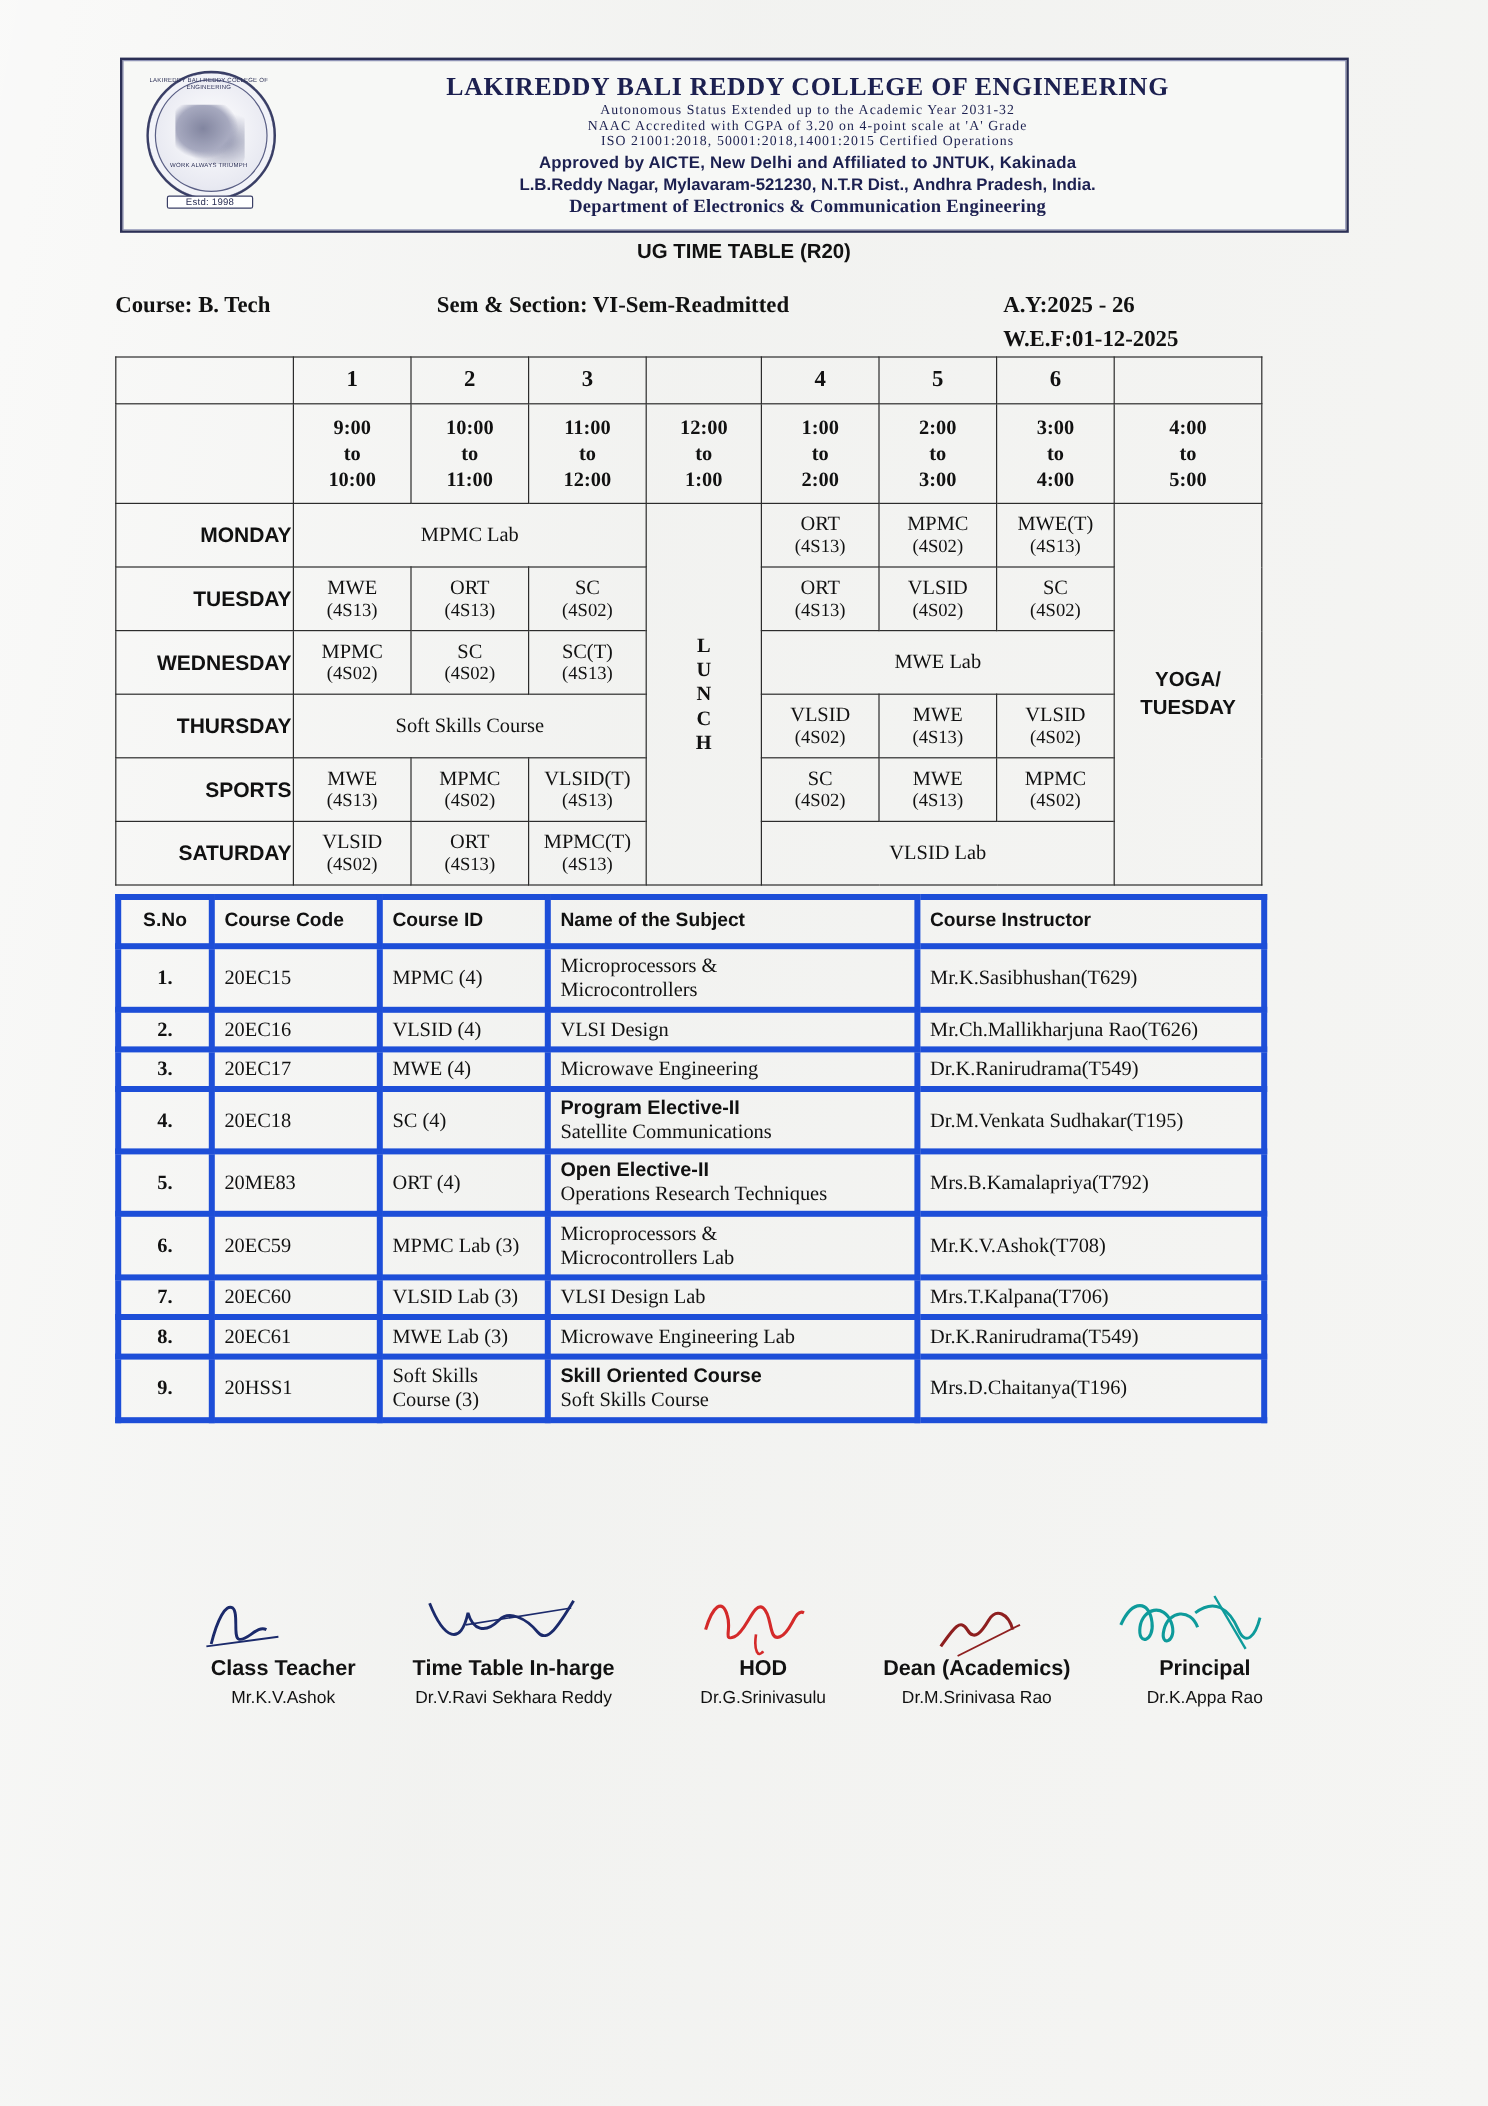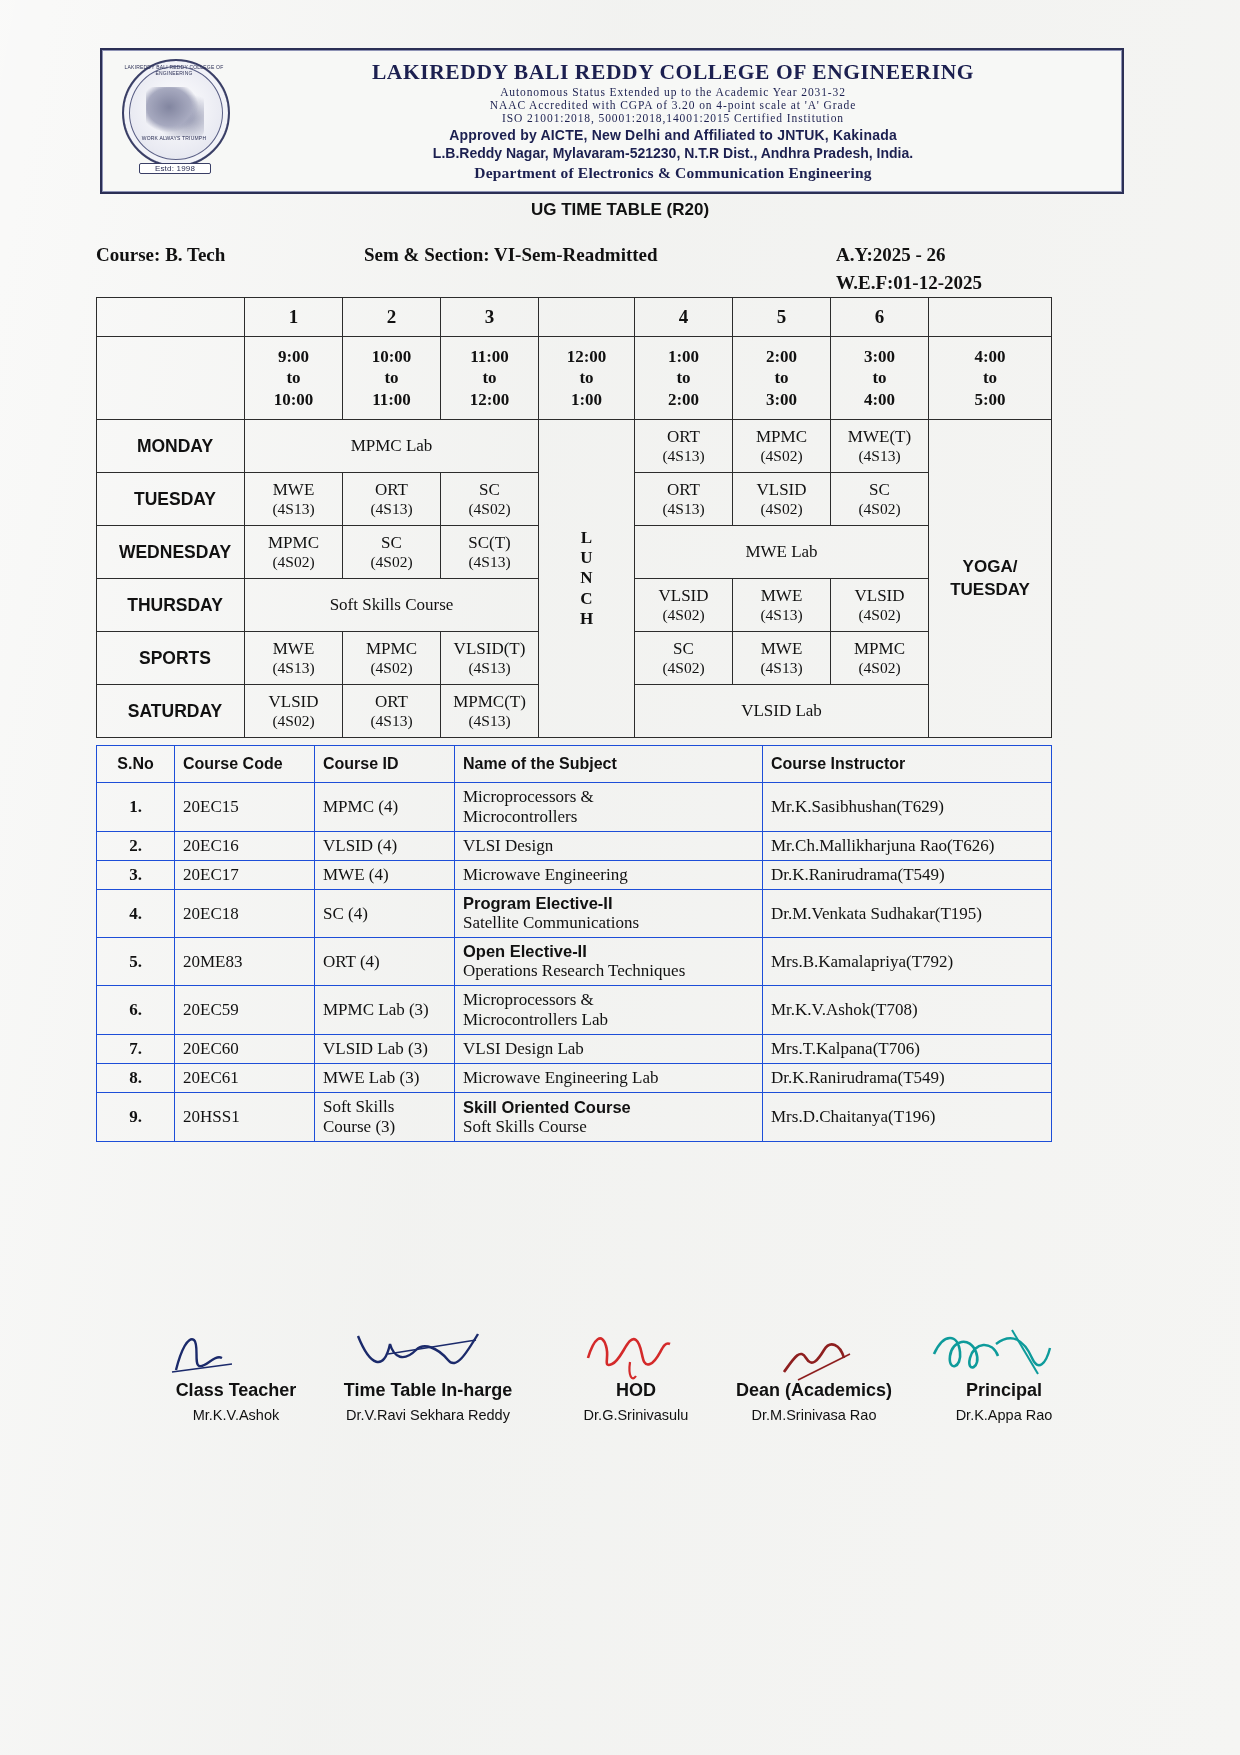--- a/index.html
+++ b/index.html
@@ -163,21 +163,21 @@
   .tt td, .tt th {
     border: 1px solid #2c2c2c;
     text-align: center;
     vertical-align: middle;
     font-size: 17px;
     padding: 2px 1px;
   }
   .tt .daycell {
     font-weight: bold;
     font-size: 17.5px;
-    text-align: center;
+    text-align: right;
     padding-left: 10px;
     font-family: "Liberation Sans", sans-serif;
   }
   .tt .pernum {
     height: 34px;
     font-size: 19px;
     font-weight: bold;
   }
   .tt .pertime {
     height: 78px;
@@ -207,21 +207,21 @@
   
   .ct {
     position: absolute;
     left: 96px;
     top: 745px;
     width: 955px;
     border-collapse: collapse;
     table-layout: fixed;
   }
   .ct td, .ct th {
-    border: 1px solid #1d4ed8;
+    border: 5px solid #1d4ed8;
     font-size: 17px;
     padding: 4px 8px;
     vertical-align: middle;
   }
   .ct th {
     font-family: "Liberation Sans", sans-serif;
     font-size: 16px;
     font-weight: bold;
     text-align: left;
     height: 28px;
@@ -273,21 +273,21 @@
     <div class="logo-wrap">
       <div class="logo-seal"></div>
       <div class="logo-top-text">LAKIREDDY BALI REDDY COLLEGE OF ENGINEERING</div>
       <div class="logo-mid-text">WORK ALWAYS TRIUMPH</div>
       <div class="logo-bottom-text">Estd: 1998</div>
     </div>
     <div class="lh-text">
       <div class="lh-l1">LAKIREDDY BALI REDDY COLLEGE OF ENGINEERING</div>
       <div class="lh-l2">Autonomous Status Extended up to the Academic Year 2031-32</div>
       <div class="lh-l3">NAAC Accredited with CGPA of 3.20 on 4-point scale at 'A' Grade</div>
-      <div class="lh-l5">ISO 21001:2018, 50001:2018,14001:2015 Certified Institution</div>
+      <div class="lh-l5">ISO 21001:2018, 50001:2018,14001:2015 Certified Operations</div>
       <div class="lh-l6">Approved by AICTE, New Delhi and Affiliated to JNTUK, Kakinada</div>
       <div class="lh-l7">L.B.Reddy Nagar, Mylavaram-521230, N.T.R Dist., Andhra Pradesh, India.</div>
       <div class="lh-l8">Department of Electronics &amp; Communication Engineering</div>
     </div>
   </div>
 
   <div class="doc-title">UG TIME TABLE (R20)</div>
 
   <div class="meta-row">
     <div class="meta-course">Course:  B. Tech</div>

